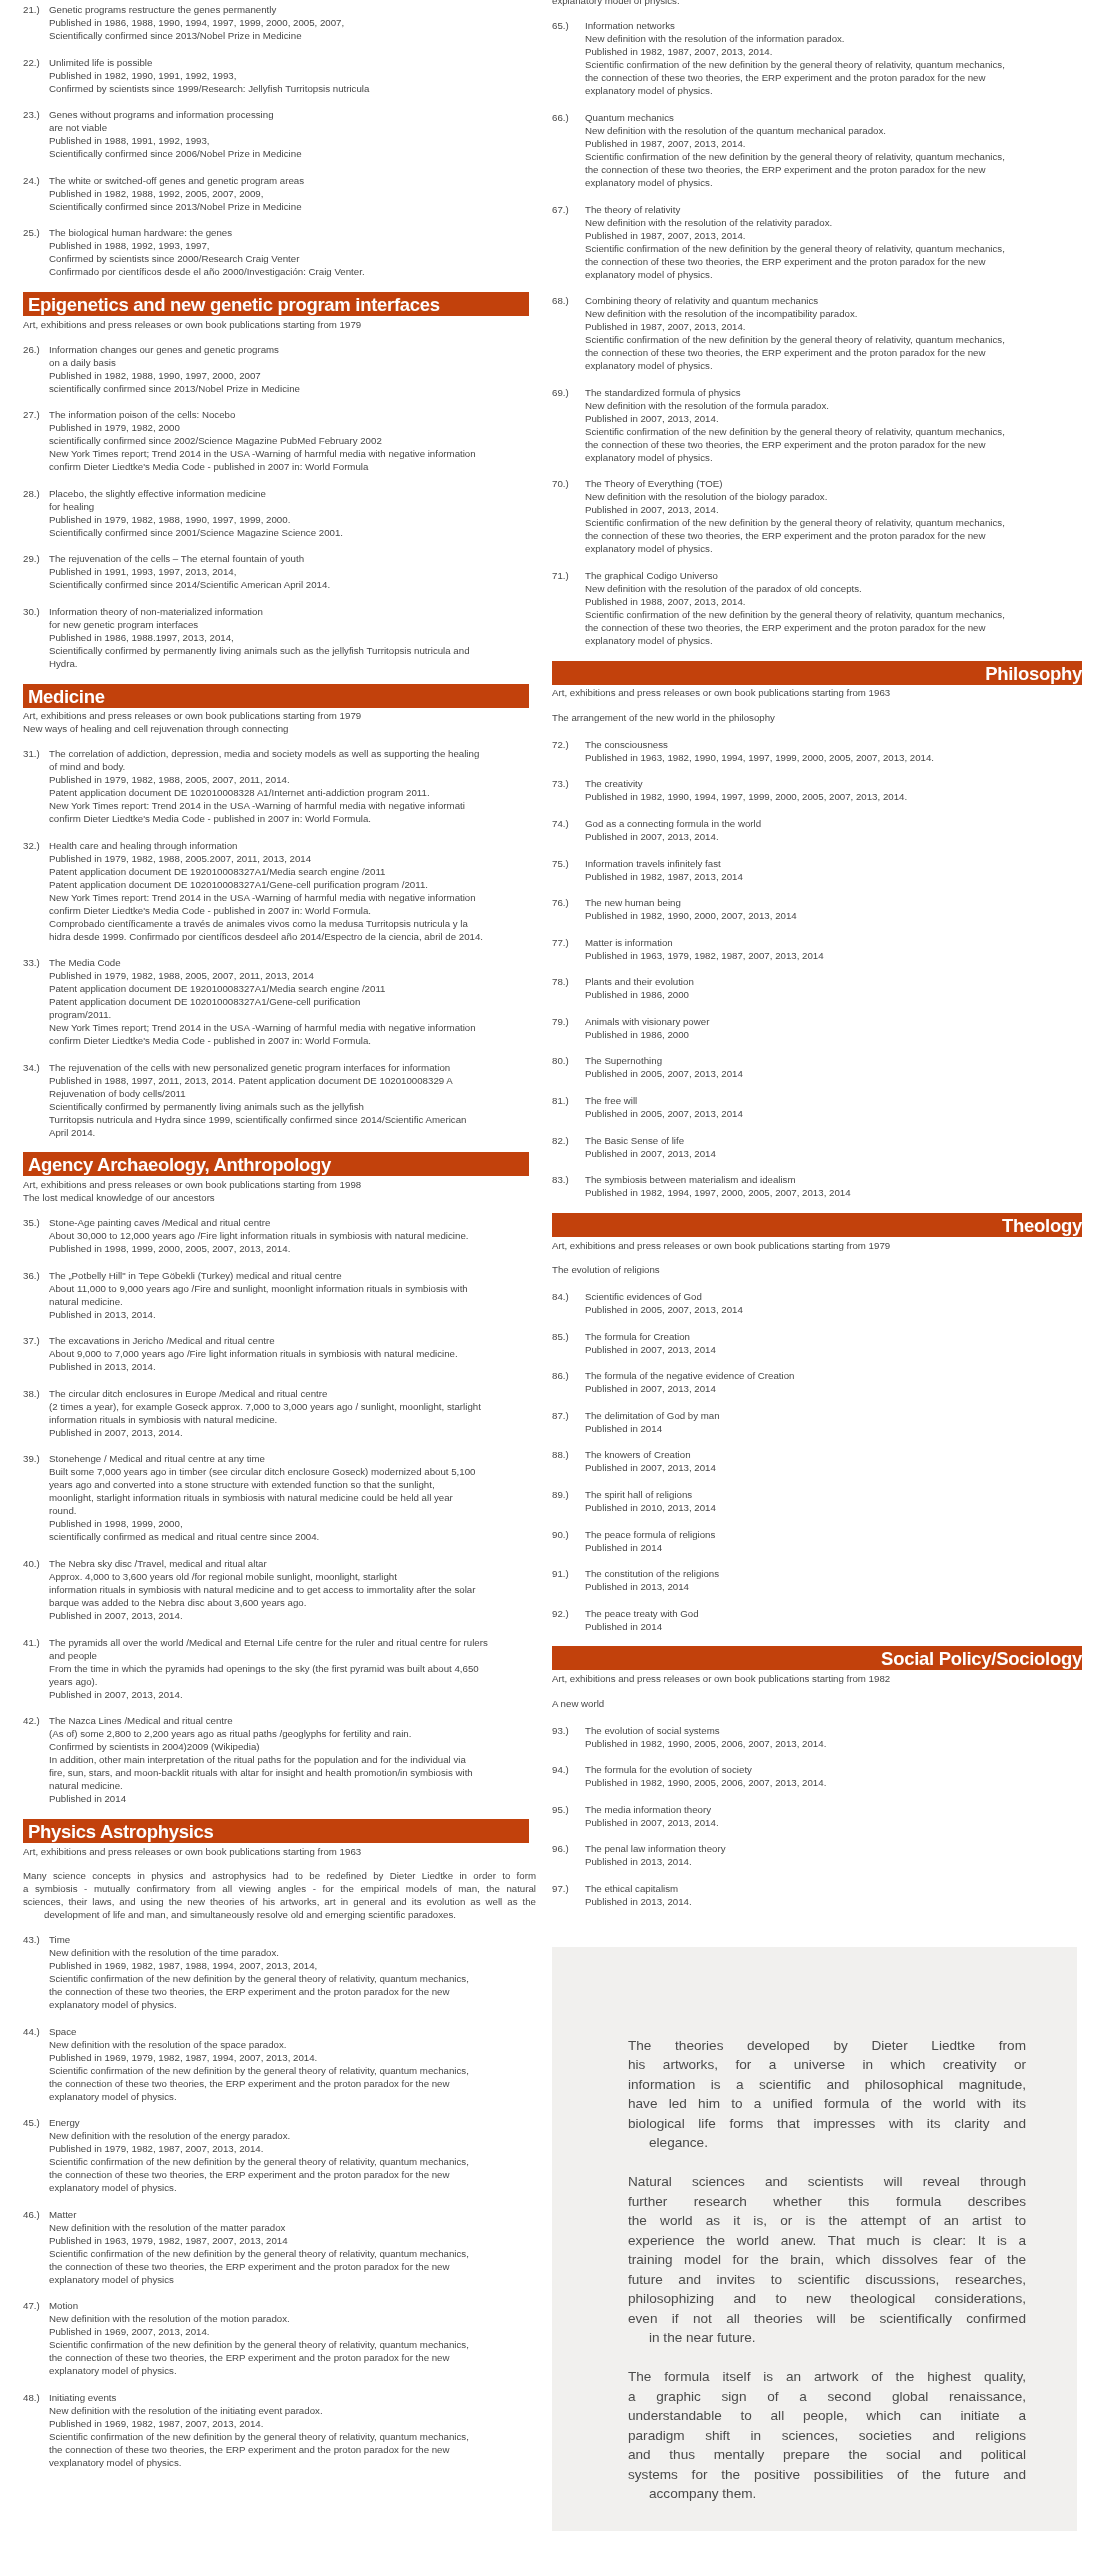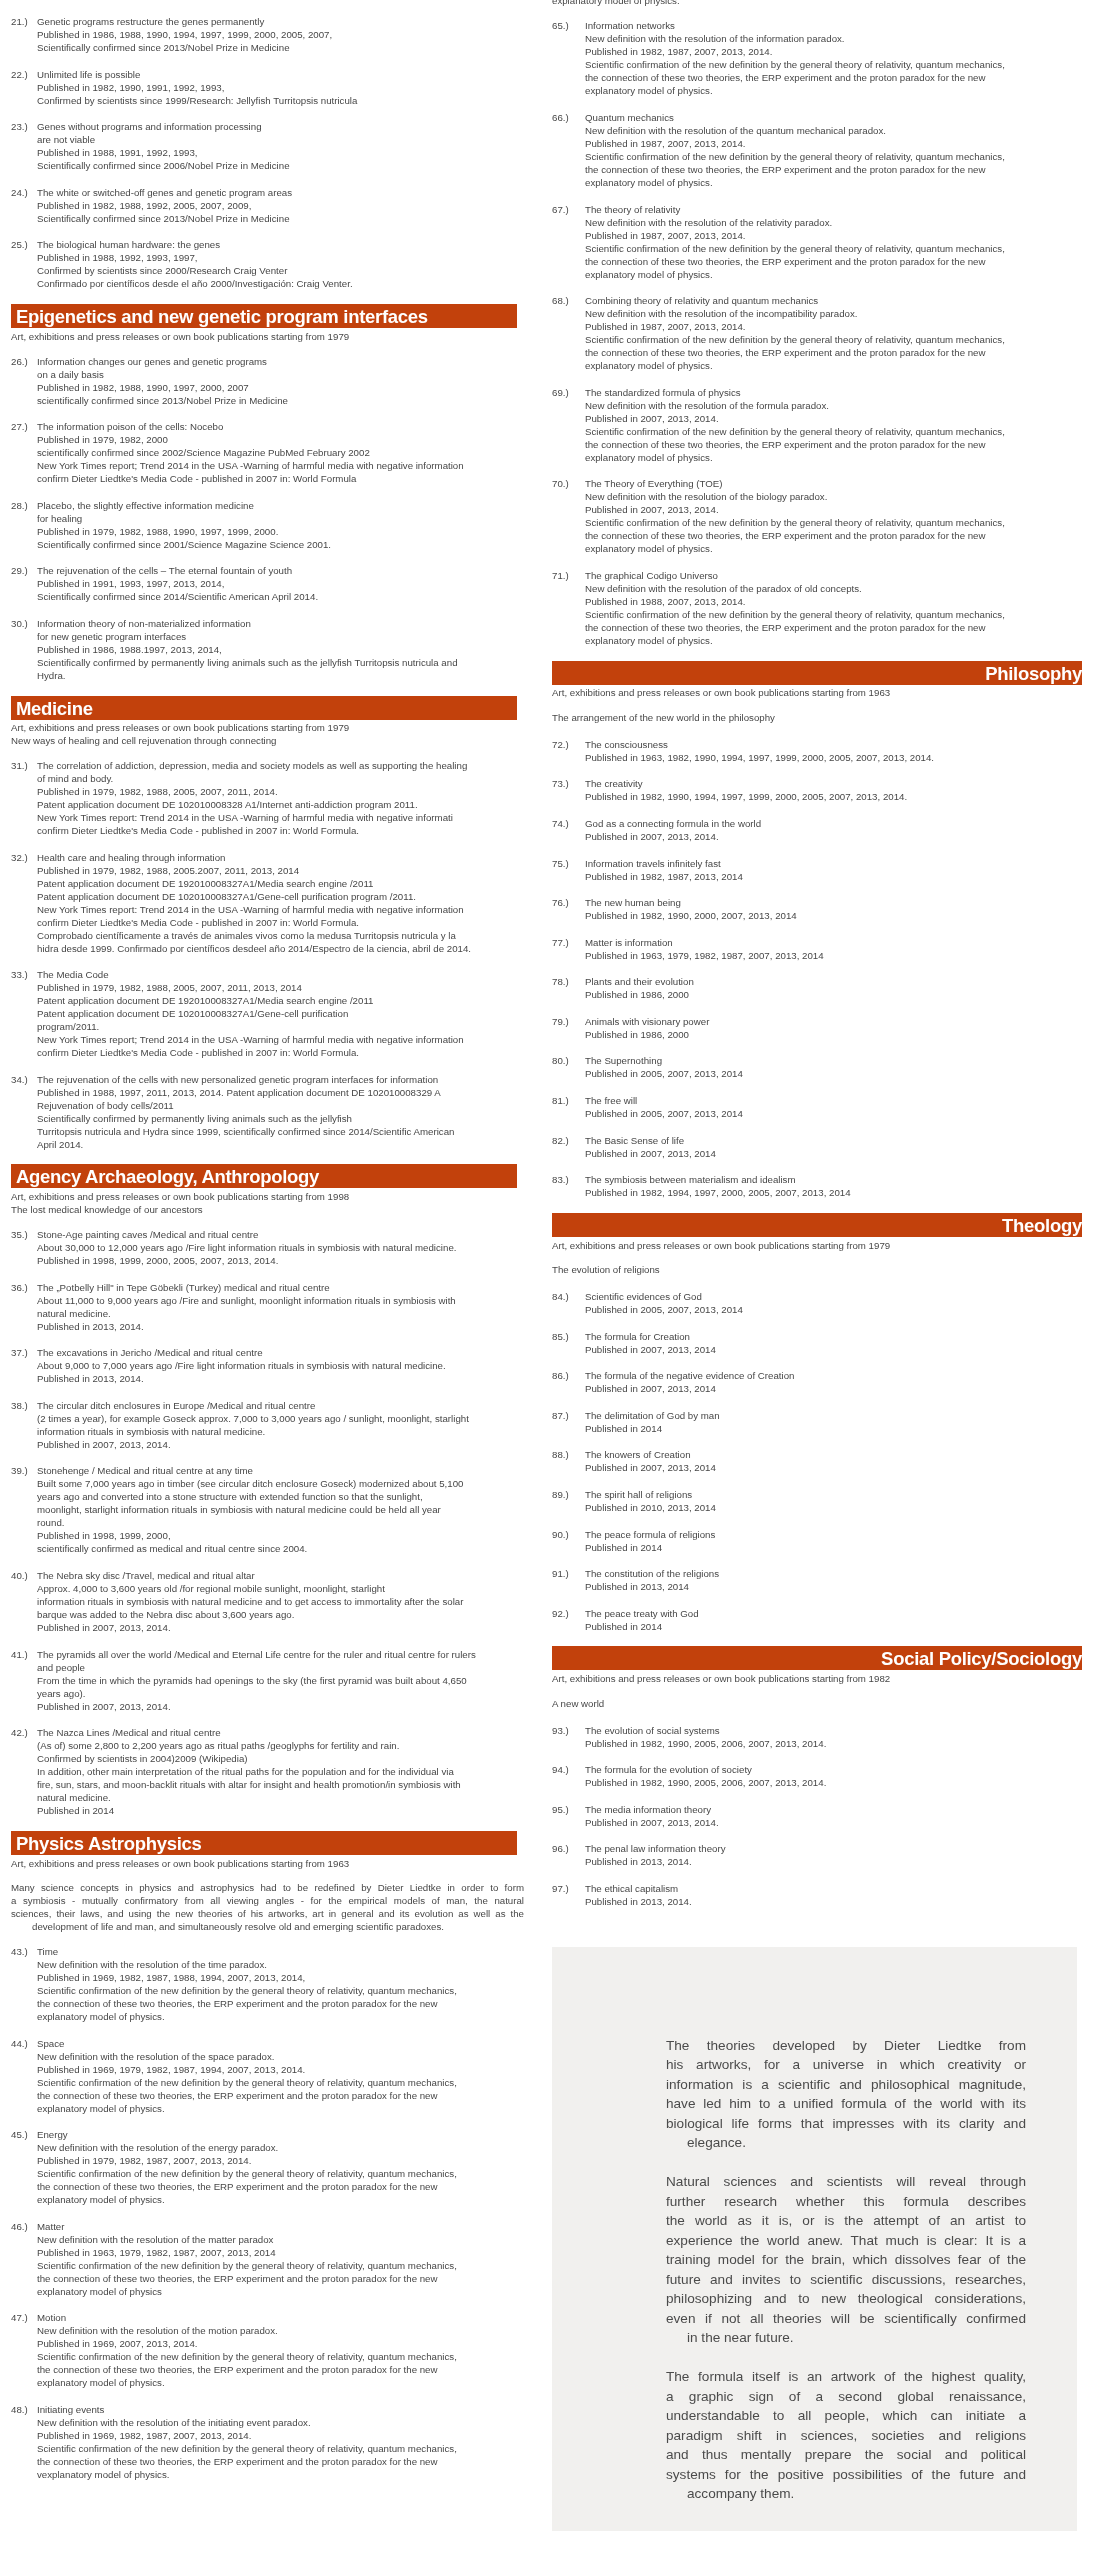--- a/index.html
+++ b/index.html
@@ -1,21 +1,21 @@
 <!DOCTYPE html>
 <html><head>
 <meta charset="utf-8">
 <style>
   html,body{margin:0;padding:0;}
   body{
     width:1103px;height:2576px;position:relative;background:#ffffff;
     font-family:"Liberation Sans",sans-serif;color:#474747;overflow:hidden;
   }
   .col{position:absolute;top:0;font-size:9.7px;line-height:13px;}
-  #col-left{left:11px;width:513px;padding-top:15px;}
+  #col-left{left:23px;width:513px;padding-top:3px;}
   #col-right{left:552px;width:530px;padding-top:0;}
   .item{display:flex;margin-bottom:13.6px;}
   .item .num{flex:none;}
   #col-left .item .num{width:26px;}
   #col-right .item .num{width:33px;}
   .item .body{flex:1;min-width:0;}
   .line{white-space:normal;}
   .section-bar{
     background:#c2410c;color:#ffffff;font-weight:bold;font-size:18.5px;
     height:24px;line-height:25px;padding-left:4.9px;margin:9.7px 0 1.9px 0;
@@ -26,21 +26,21 @@
   .subtitle{line-height:13px;}
   .after-sub-gap{height:11.7px;}
   .standalone{margin-bottom:13.6px;}
   .preamble{margin-bottom:11.7px;}
   .jline{text-align:justify;text-align-last:justify;}
   .jline.lastline{text-align-last:left;margin-left:21px;}
   .cut-line{height:6.8px;overflow:hidden;margin-bottom:12.6px;}
   .cut-line .inner{display:block;margin-top:-5.8px;}
   .summary-box{
     margin-top:39px;width:525px;height:584px;background:#f1f0ee;
-    padding:89px 51px 0 114px;box-sizing:border-box;
+    padding:89px 51px 0 76px;box-sizing:border-box;
   }
   .summary-box .para{margin-bottom:19.5px;}
   .summary-box .jline{
     font-size:13.6px;line-height:19.5px;color:#4b4b4b;
   }
 </style>
 </head>
 <body>
 
 <div class="col" id="col-left">

